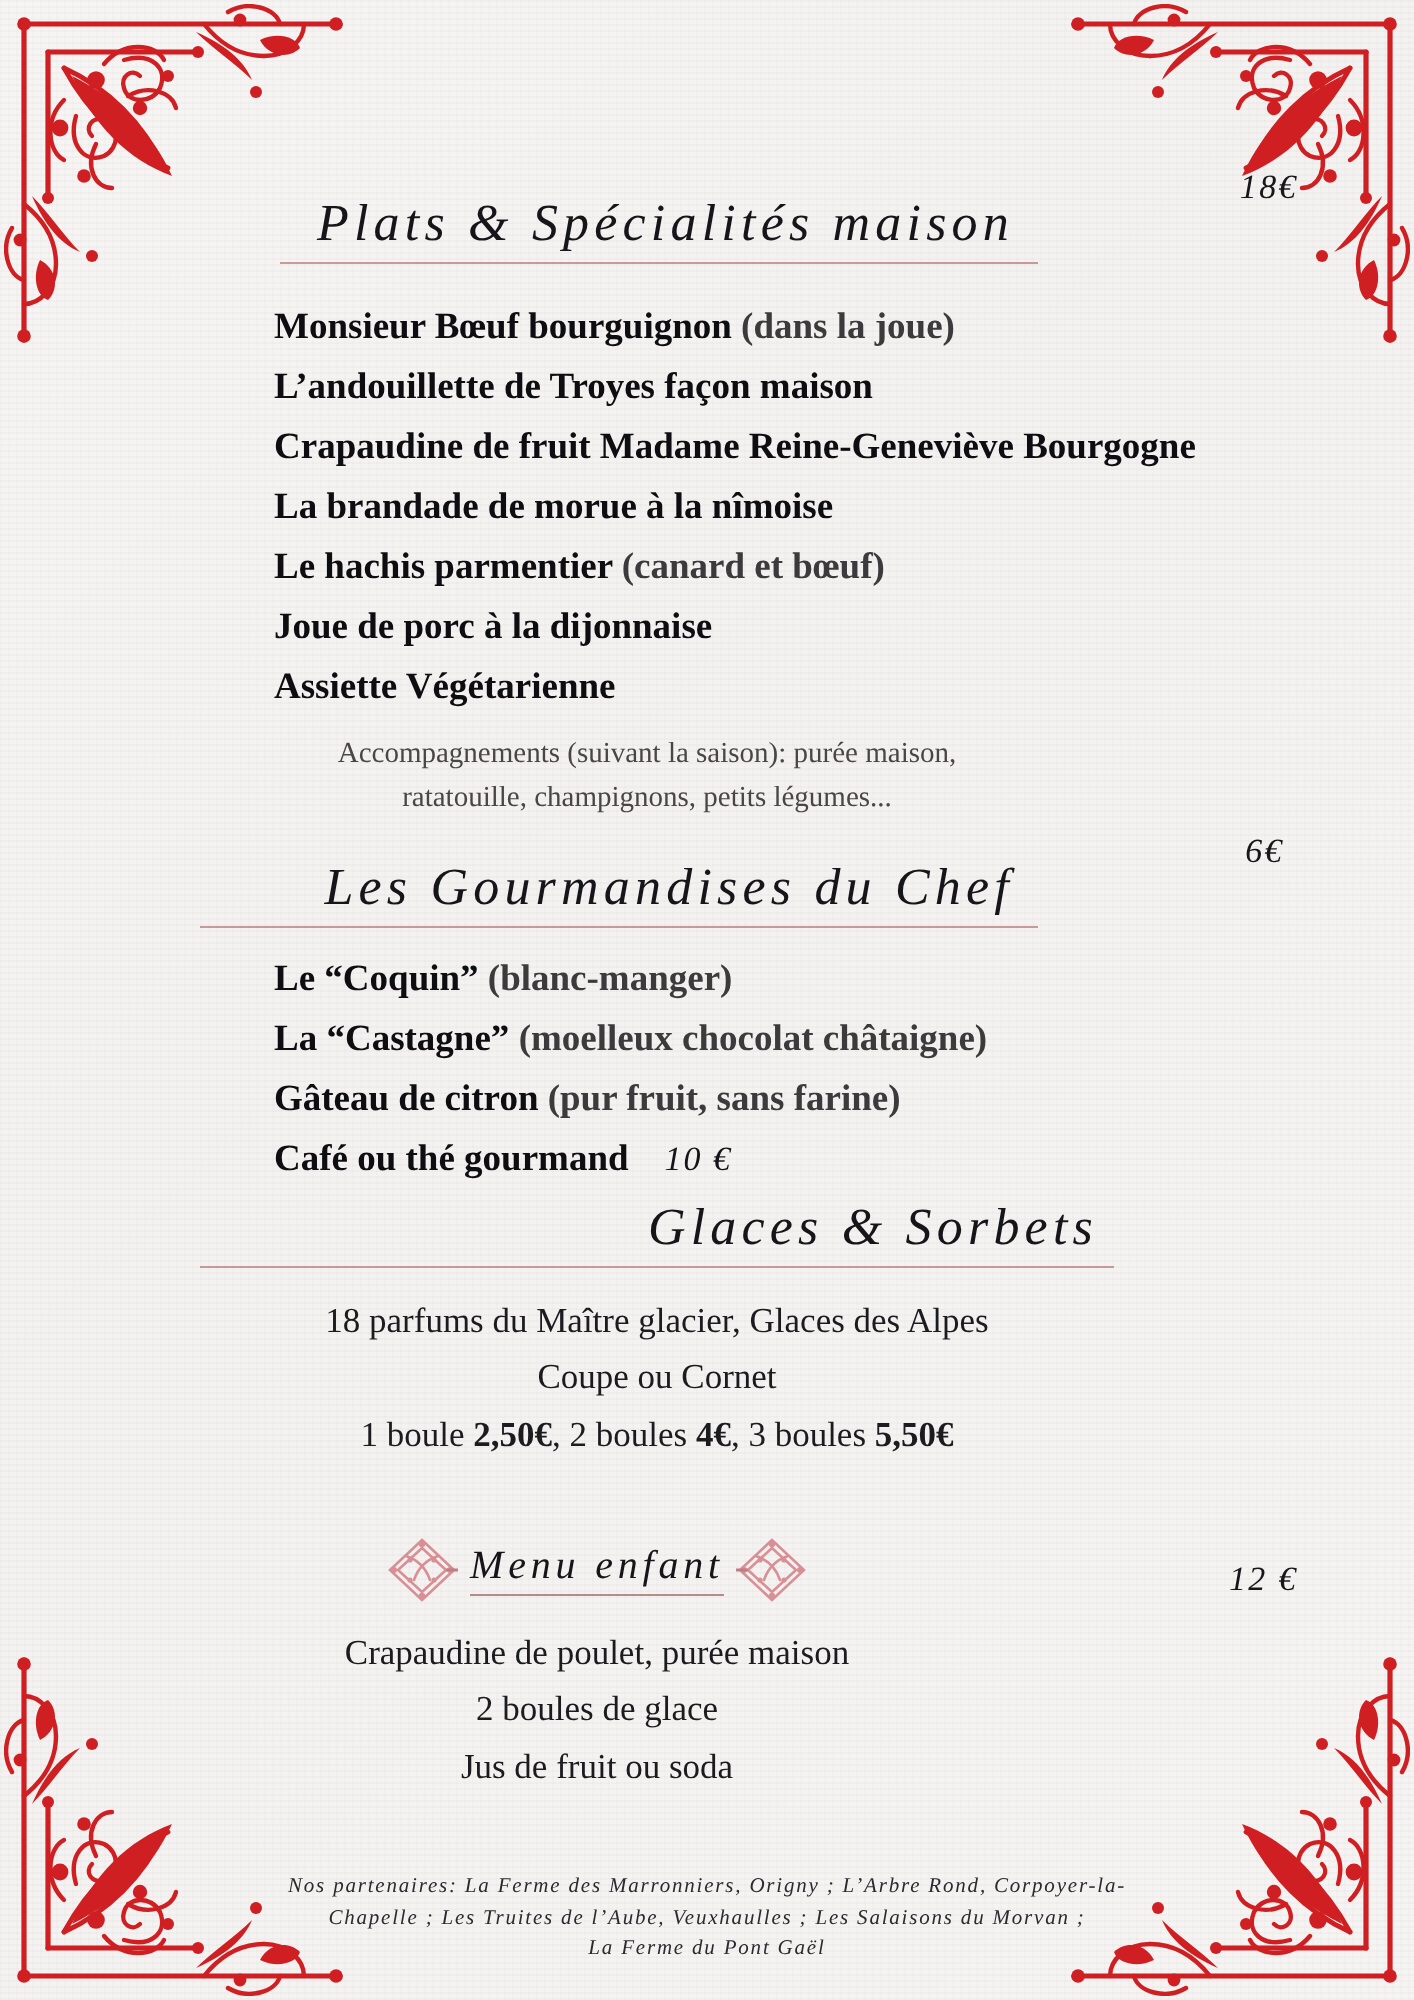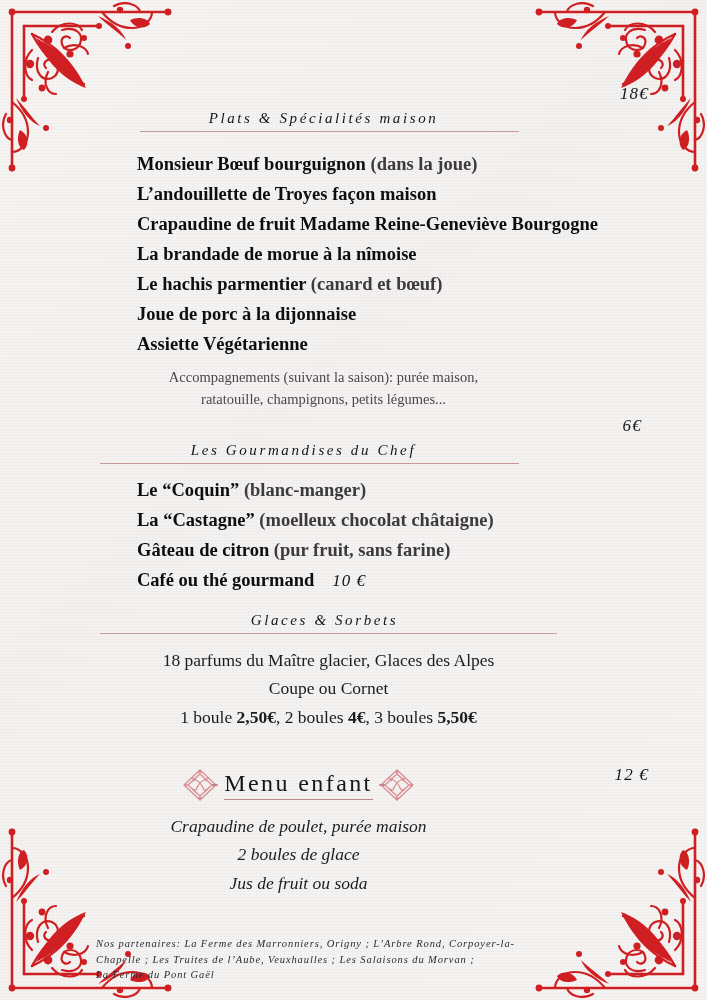--- a/index.html
+++ b/index.html
@@ -47,23 +47,23 @@
 
   .section-head {
     position: relative;
     height: 44px;
   }
   .section-title {
     position: absolute;
     bottom: 5px;
     left: 0;
     right: 0;
-    text-align: center;
+    text-align: right;
     font-style: italic;
-    font-size: 15px;
+    font-size: 26px;
     letter-spacing: 2.6px;
     color: #15151a;
     white-space: nowrap;
   }
   .rule {
     position: absolute;
     bottom: 0;
     height: 1px;
     background: #c08b8b;
     opacity: 0.85;
@@ -125,51 +125,53 @@
   .enfant-title-wrap {
     position: absolute;
     left: 0; right: 0;
     bottom: 2px;
     display: flex;
     align-items: center;
     justify-content: center;
     gap: 6px;
   }
   .enfant-title {
-    font-size: 24px;
+    font-style: italic;
+    font-size: 20px;
     letter-spacing: 2.4px;
     color: #15151a;
     white-space: nowrap;
     border-bottom: 1px solid #b98a8a;
     padding-bottom: 2px;
   }
   .diamond { display:block; width: 36px; height: 34px; }
   .diamond.flip { transform: scaleX(-1); }
   .enfant-price {
     position: absolute;
     font-style: italic;
     font-size: 17px;
     letter-spacing: 1.2px;
     color: #17171b;
-    bottom: 19px;
+    bottom: 4px;
     white-space: nowrap;
     margin-top: 24px;
   }
 
   
   .footer {
     position: absolute;
     left: 0; right: 0;
     bottom: 14px;
+    text-align: center;
     font-style: italic;
     font-size: 10.5px;
     letter-spacing: 0.9px;
     line-height: 1.45;
     color: #2a2a30;
-    padding: 0 96px;
+    padding: 0 58px;
     box-sizing: border-box;
   }
   .footer .fl { display: block; }
 </style>
 </head>
 <body>
 
 <div class="page">
 
   <div class="corner corner-tl">
@@ -537,21 +539,21 @@
               <circle cx="24" cy="12" r="1.3"></circle>
             <circle cx="12" cy="22" r="1.3"></circle>
               <circle cx="24" cy="22" r="1.3"></circle>
           </g>
           <path d="M30 17 L36 17" stroke="#c07d83" stroke-width="1.5"></path>
         </svg>
       </div>
       <div class="enfant-price" style="right:18px;">12 €</div>
     </div>
 
-    <div style="margin-top:8px; padding-right:110px;font-style:italic;">
+    <div style="margin-top:8px; padding-right:110px;">
       <div class="centered-line">Crapaudine de poulet, purée maison</div>
       <div class="centered-line">2 boules de glace</div>
       <div class="centered-line">Jus de fruit ou soda</div>
     </div>
   </div>
 
   <div class="footer" style="bottom:18px;">
     <span class="fl">Nos partenaires: La Ferme des Marronniers, Origny ; L’Arbre Rond, Corpoyer-la-</span>
     <span class="fl">Chapelle ; Les Truites de l’Aube, Veuxhaulles ; Les Salaisons du Morvan ;</span>
     <span class="fl">La Ferme du Pont Gaël</span>

